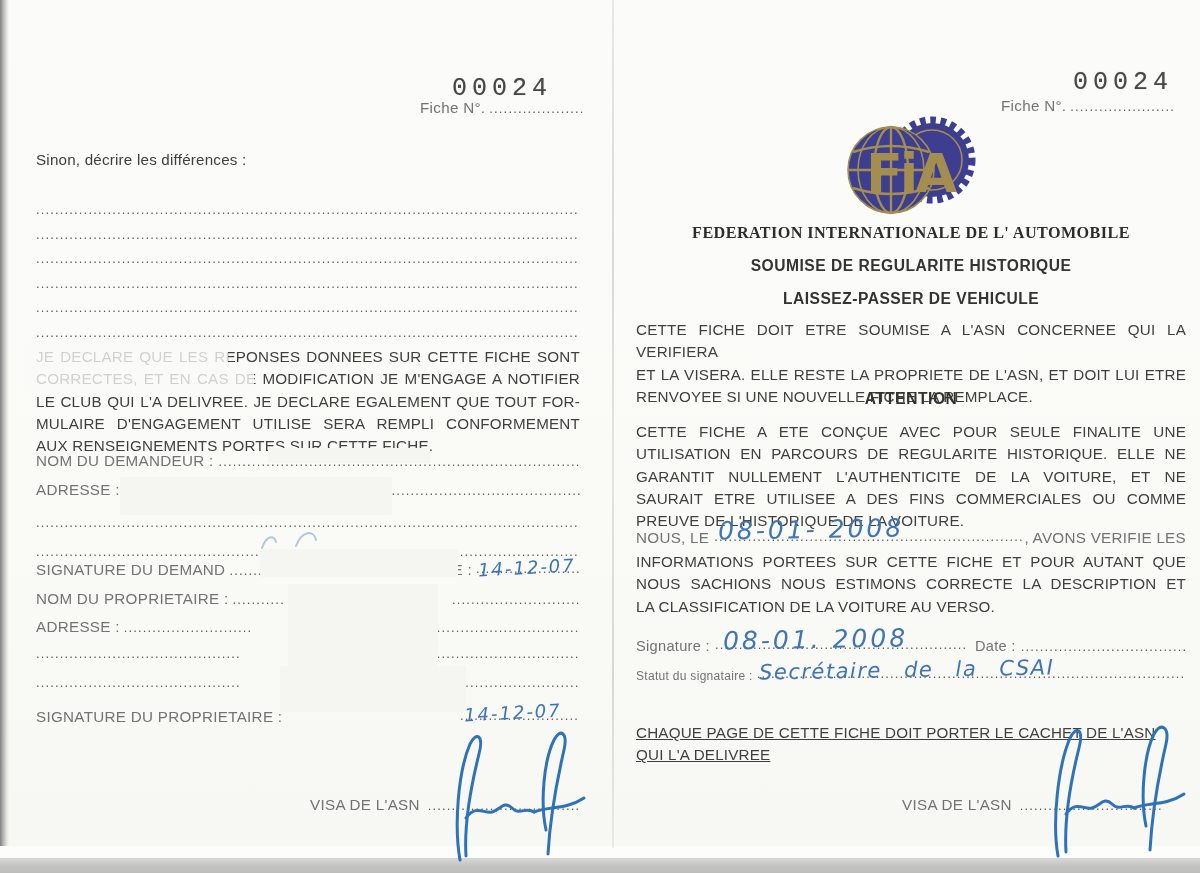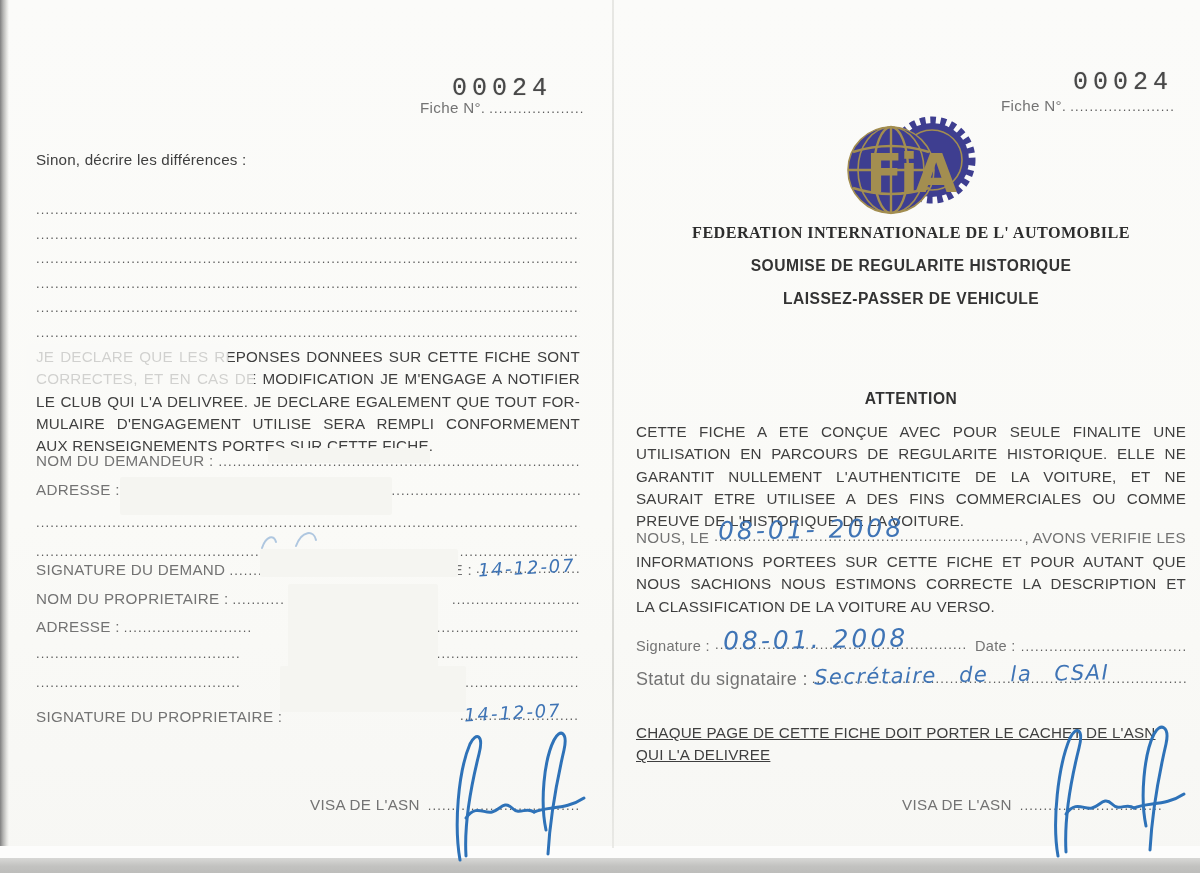--- a/index.html
+++ b/index.html
@@ -206,20 +206,25 @@
     </g>
     <text x="66" y="78" text-anchor="middle" font-family="DejaVu Sans, sans-serif" font-size="54" font-weight="bold" fill="#a38e50" letter-spacing="-3">FiA</text>
   </svg>
 
   <div class="abs serif-title" style="left:0;top:224px;width:550px;font-weight:bold;">FEDERATION INTERNATIONALE DE L' AUTOMOBILE</div>
 
   <div class="abs bold-title" style="left:0;top:257px;width:550px;">SOUMISE DE REGULARITE HISTORIQUE</div>
 
   <div class="abs bold-title" style="left:0;top:290px;width:550px;">LAISSEZ-PASSER DE VEHICULE</div>
 
+  <div class="abs para" style="left:0;top:319px;width:550px;">
+    <div class="jline">CETTE FICHE DOIT ETRE SOUMISE A L'ASN CONCERNEE QUI LA VERIFIERA</div>
+    <div class="jline">ET LA VISERA. ELLE RESTE LA PROPRIETE DE L'ASN, ET DOIT LUI ETRE</div>
+    <div class="lline">RENVOYEE SI UNE NOUVELLE FICHE LA REMPLACE.</div>
+  </div>
 
   <div class="abs bold-title" style="left:0;top:390px;width:550px;">ATTENTION</div>
 
   <div class="abs para" style="left:0;top:421px;width:550px;">
     <div class="jline">CETTE FICHE A ETE CONÇUE AVEC POUR SEULE FINALITE UNE</div>
     <div class="jline">UTILISATION EN PARCOURS DE REGULARITE HISTORIQUE. ELLE NE</div>
     <div class="jline">GARANTIT NULLEMENT L'AUTHENTICITE DE LA VOITURE, ET NE</div>
     <div class="jline">SAURAIT ETRE UTILISEE A DES FINS COMMERCIALES OU COMME</div>
     <div class="lline">PREUVE DE L'HISTORIQUE DE LA VOITURE.</div>
   </div>
@@ -243,21 +248,21 @@
     <span class="lbl" style="font-size:14.6px;">Signature :</span>
     <span style="position:relative;flex:0 0 252px;width:252px;margin-left:5px;">
       <span class="dots" style="position:absolute;left:0;right:0;bottom:0;">............................................................................................................................................................................................................................................................................................................</span>
       <span class="hand hand-lg" style="position:absolute;left:8px;top:-26px;">08-01. 2008</span>
     </span>
     <span class="lbl" style="font-size:14.6px;margin-left:8px;">Date :</span>
     <span class="dots" style="margin-left:5px;">............................................................................................................................................................................................................................................................................................................</span>
   </div>
 
   <div class="abs frow" style="left:0;top:669px;width:550px;">
-    <span class="lbl" style="font-size:18px;">Statut du signataire :</span>
+    <span class="lbl" style="font-size:12px;">Statut du signataire :</span>
     <span style="position:relative;flex:1 1 auto;min-width:0;margin-left:4px;">
       <span class="dots" style="position:absolute;left:0;right:0;bottom:0;">............................................................................................................................................................................................................................................................................................................</span>
       <span class="hand hand-md" style="position:absolute;left:2px;top:-22px;word-spacing:14px;">Secrétaire de la CSAI</span>
     </span>
   </div>
 
   <div class="abs para" style="left:0;top:722px;width:550px;text-decoration:underline;">
     <div class="lline">CHAQUE PAGE DE CETTE FICHE DOIT PORTER LE CACHET DE L'ASN</div>
     <div class="lline">QUI L'A DELIVREE</div>
   </div>

